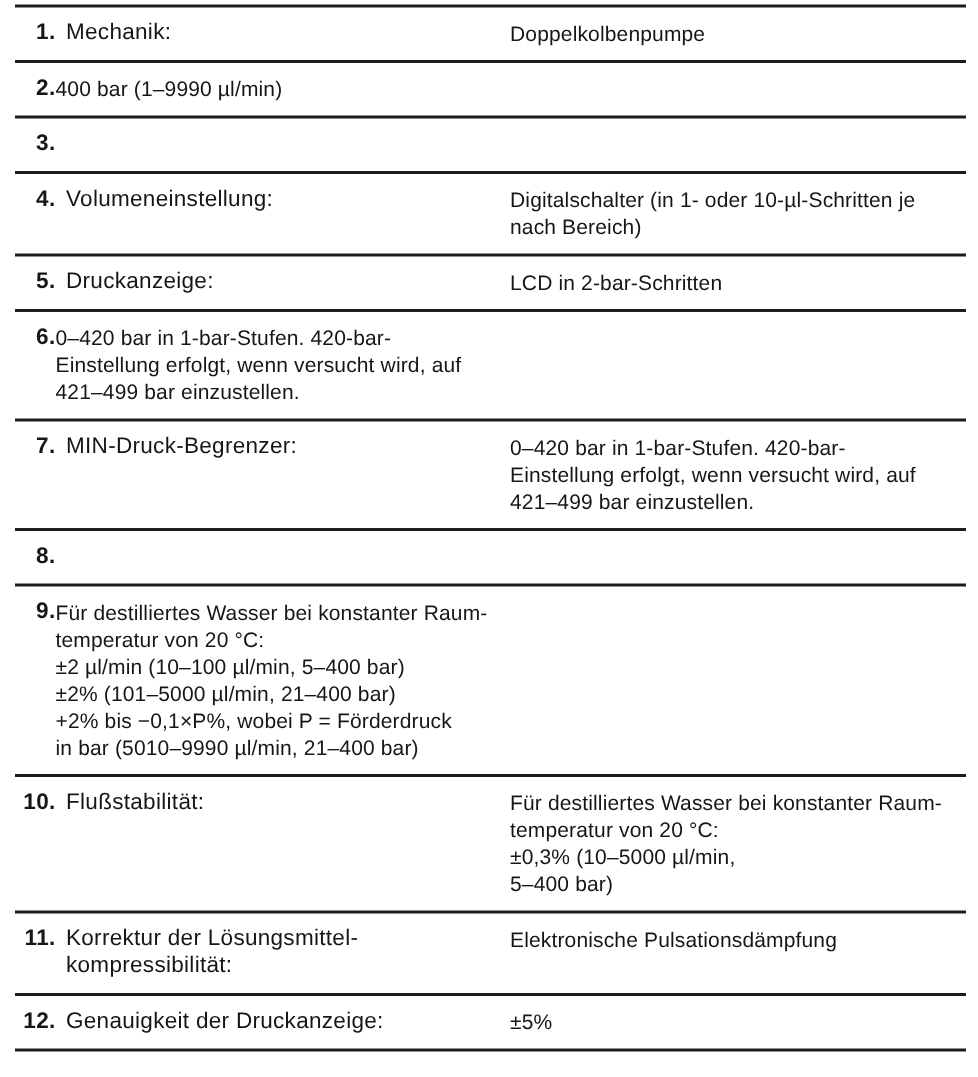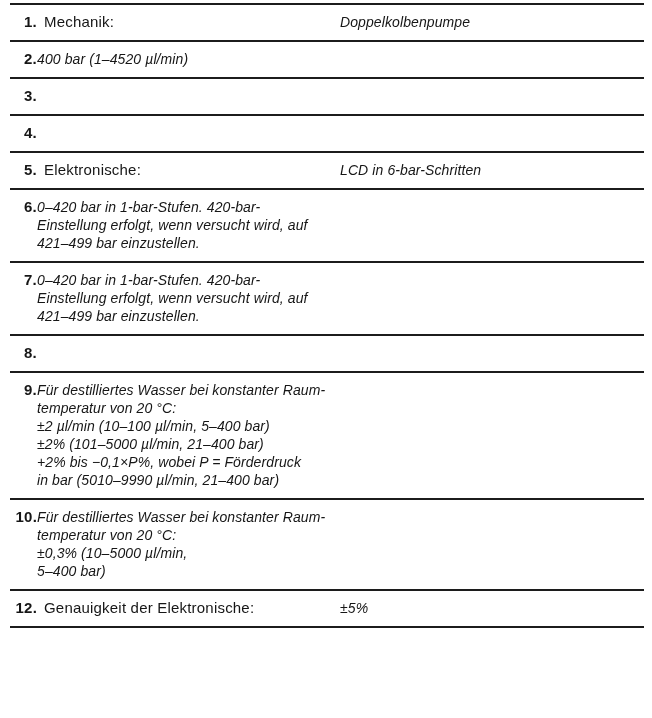--- a/index.html
+++ b/index.html
@@ -44,62 +44,65 @@
     line-height: 18px;
     white-space: pre-line;
     letter-spacing: 0.2px;
   }
   .cell-value {
     flex: 1 1 auto;
     font-size: 14px;
     line-height: 18px;
     white-space: pre-line;
     letter-spacing: 0.1px;
-    font-style: italic;
   }
 </style>
 </head>
 <body>
 
 <div class="spec-table">
 
   <div class="spec-row">
     <span class="cell-num">1.</span>
     <span class="cell-label">Mechanik:</span>
     <span class="cell-value">Doppelkolbenpumpe</span>
   </div>
 
   <div class="spec-row">
     <span class="cell-num">2.</span>
-    <span class="cell-value">400 bar (1–4520 µl/min)</span>
+    <span class="cell-value">400 bar (1–9990 µl/min)</span>
   </div>
 
   <div class="spec-row">
     <span class="cell-num">3.</span>
   </div>
 
   <div class="spec-row">
     <span class="cell-num">4.</span>
+    <span class="cell-label">Volumeneinstellung:</span>
+    <span class="cell-value">Digitalschalter (in 1- oder 10-µl-Schritten je
+nach Bereich)</span>
   </div>
 
   <div class="spec-row">
     <span class="cell-num">5.</span>
-    <span class="cell-label">Elektronische:</span>
-    <span class="cell-value">LCD in 6-bar-Schritten</span>
+    <span class="cell-label">Druckanzeige:</span>
+    <span class="cell-value">LCD in 2-bar-Schritten</span>
   </div>
 
   <div class="spec-row">
     <span class="cell-num">6.</span>
     <span class="cell-value">0–420 bar in 1-bar-Stufen. 420-bar-
 Einstellung erfolgt, wenn versucht wird, auf
 421–499 bar einzustellen.</span>
   </div>
 
   <div class="spec-row">
     <span class="cell-num">7.</span>
+    <span class="cell-label">MIN-Druck-Begrenzer:</span>
     <span class="cell-value">0–420 bar in 1-bar-Stufen. 420-bar-
 Einstellung erfolgt, wenn versucht wird, auf
 421–499 bar einzustellen.</span>
   </div>
 
   <div class="spec-row">
     <span class="cell-num">8.</span>
   </div>
 
   <div class="spec-row">
@@ -107,26 +110,33 @@
     <span class="cell-value">Für destilliertes Wasser bei konstanter Raum-
 temperatur von 20 °C:
 ±2 µl/min (10–100 µl/min, 5–400 bar)
 ±2% (101–5000 µl/min, 21–400 bar)
 +2% bis −0,1×P%, wobei P = Förderdruck
 in bar (5010–9990 µl/min, 21–400 bar)</span>
   </div>
 
   <div class="spec-row">
     <span class="cell-num">10.</span>
+    <span class="cell-label">Flußstabilität:</span>
     <span class="cell-value">Für destilliertes Wasser bei konstanter Raum-
 temperatur von 20 °C:
 ±0,3% (10–5000 µl/min,
 5–400 bar)</span>
   </div>
 
+  <div class="spec-row">
+    <span class="cell-num">11.</span>
+    <span class="cell-label">Korrektur der Lösungsmittel-
+kompressibilität:</span>
+    <span class="cell-value">Elektronische Pulsationsdämpfung</span>
+  </div>
 
   <div class="spec-row">
     <span class="cell-num">12.</span>
-    <span class="cell-label">Genauigkeit der Elektronische:</span>
+    <span class="cell-label">Genauigkeit der Druckanzeige:</span>
     <span class="cell-value">±5%</span>
   </div>
 
 </div>
 
 </body></html>

